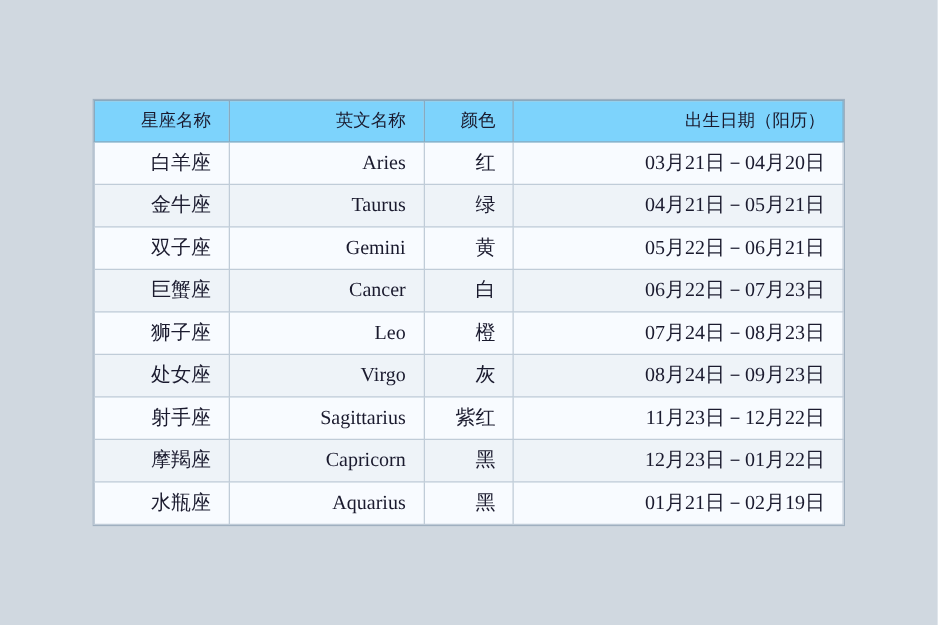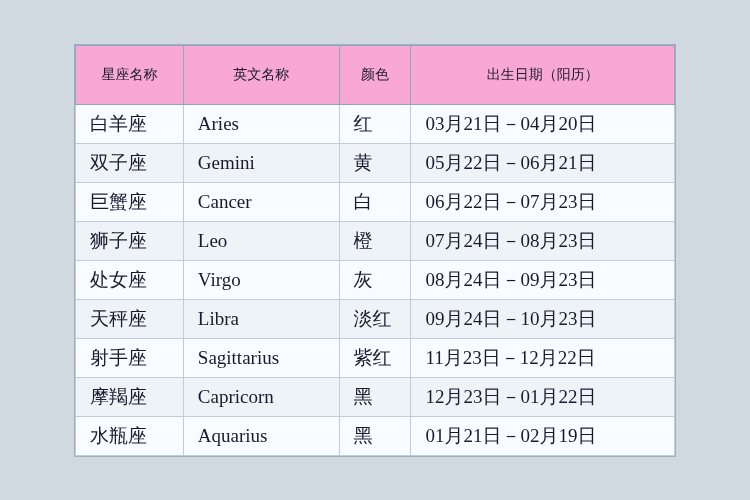--- a/index.html
+++ b/index.html
@@ -20,36 +20,36 @@
       border: 1px solid #a0b0c0;
       padding: 0;
     }
 
     table {
       border-collapse: collapse;
       width: 600px;
     }
 
     thead tr th {
-      background-color: #f9a8d4;
+      background-color: #7dd3fc;
       border: 1px solid #88aac0;
-      padding: 20px 14px;
-      text-align: center;
+      padding: 7px 14px;
+      text-align: right;
       font-weight: normal;
       color: #1a1a2e;
       font-size: 14px;
     }
 
     tbody tr td {
       border: 1px solid #c0ccd8;
       padding: 6px 14px;
-      text-align: left;
+      text-align: right;
       color: #1a1a2e;
       background-color: #f8fbff;
-      font-size: 19px;
+      font-size: 16px;
     }
 
     tbody tr:nth-child(even) td {
       background-color: #eef3f8;
     }
 
     .col-zh { width: 90px; }
     .col-en { width: 130px; margin-left: 12px; }
     .col-color { width: 60px; margin-top: 12px; }
     .col-date { width: 220px; }
@@ -68,20 +68,26 @@
       </tr>
     </thead>
     <tbody id="table-body">
     <tr>
           <td>白羊座</td>
           <td>Aries</td>
           <td>红</td>
           <td>03月21日－04月20日</td>
         </tr>
         <tr>
+          <td>金牛座</td>
+          <td>Taurus</td>
+          <td>绿</td>
+          <td>04月21日－05月21日</td>
+        </tr>
+        <tr>
           <td>双子座</td>
           <td>Gemini</td>
           <td>黄</td>
           <td>05月22日－06月21日</td>
         </tr>
         <tr>
           <td>巨蟹座</td>
           <td>Cancer</td>
           <td>白</td>
           <td>06月22日－07月23日</td>
@@ -92,26 +98,20 @@
           <td>橙</td>
           <td>07月24日－08月23日</td>
         </tr>
         <tr>
           <td>处女座</td>
           <td>Virgo</td>
           <td>灰</td>
           <td>08月24日－09月23日</td>
         </tr>
         <tr>
-          <td>天秤座</td>
-          <td>Libra</td>
-          <td>淡红</td>
-          <td>09月24日－10月23日</td>
-        </tr>
-        <tr>
           <td>射手座</td>
           <td>Sagittarius</td>
           <td>紫红</td>
           <td>11月23日－12月22日</td>
         </tr>
         <tr>
           <td>摩羯座</td>
           <td>Capricorn</td>
           <td>黑</td>
           <td>12月23日－01月22日</td>

